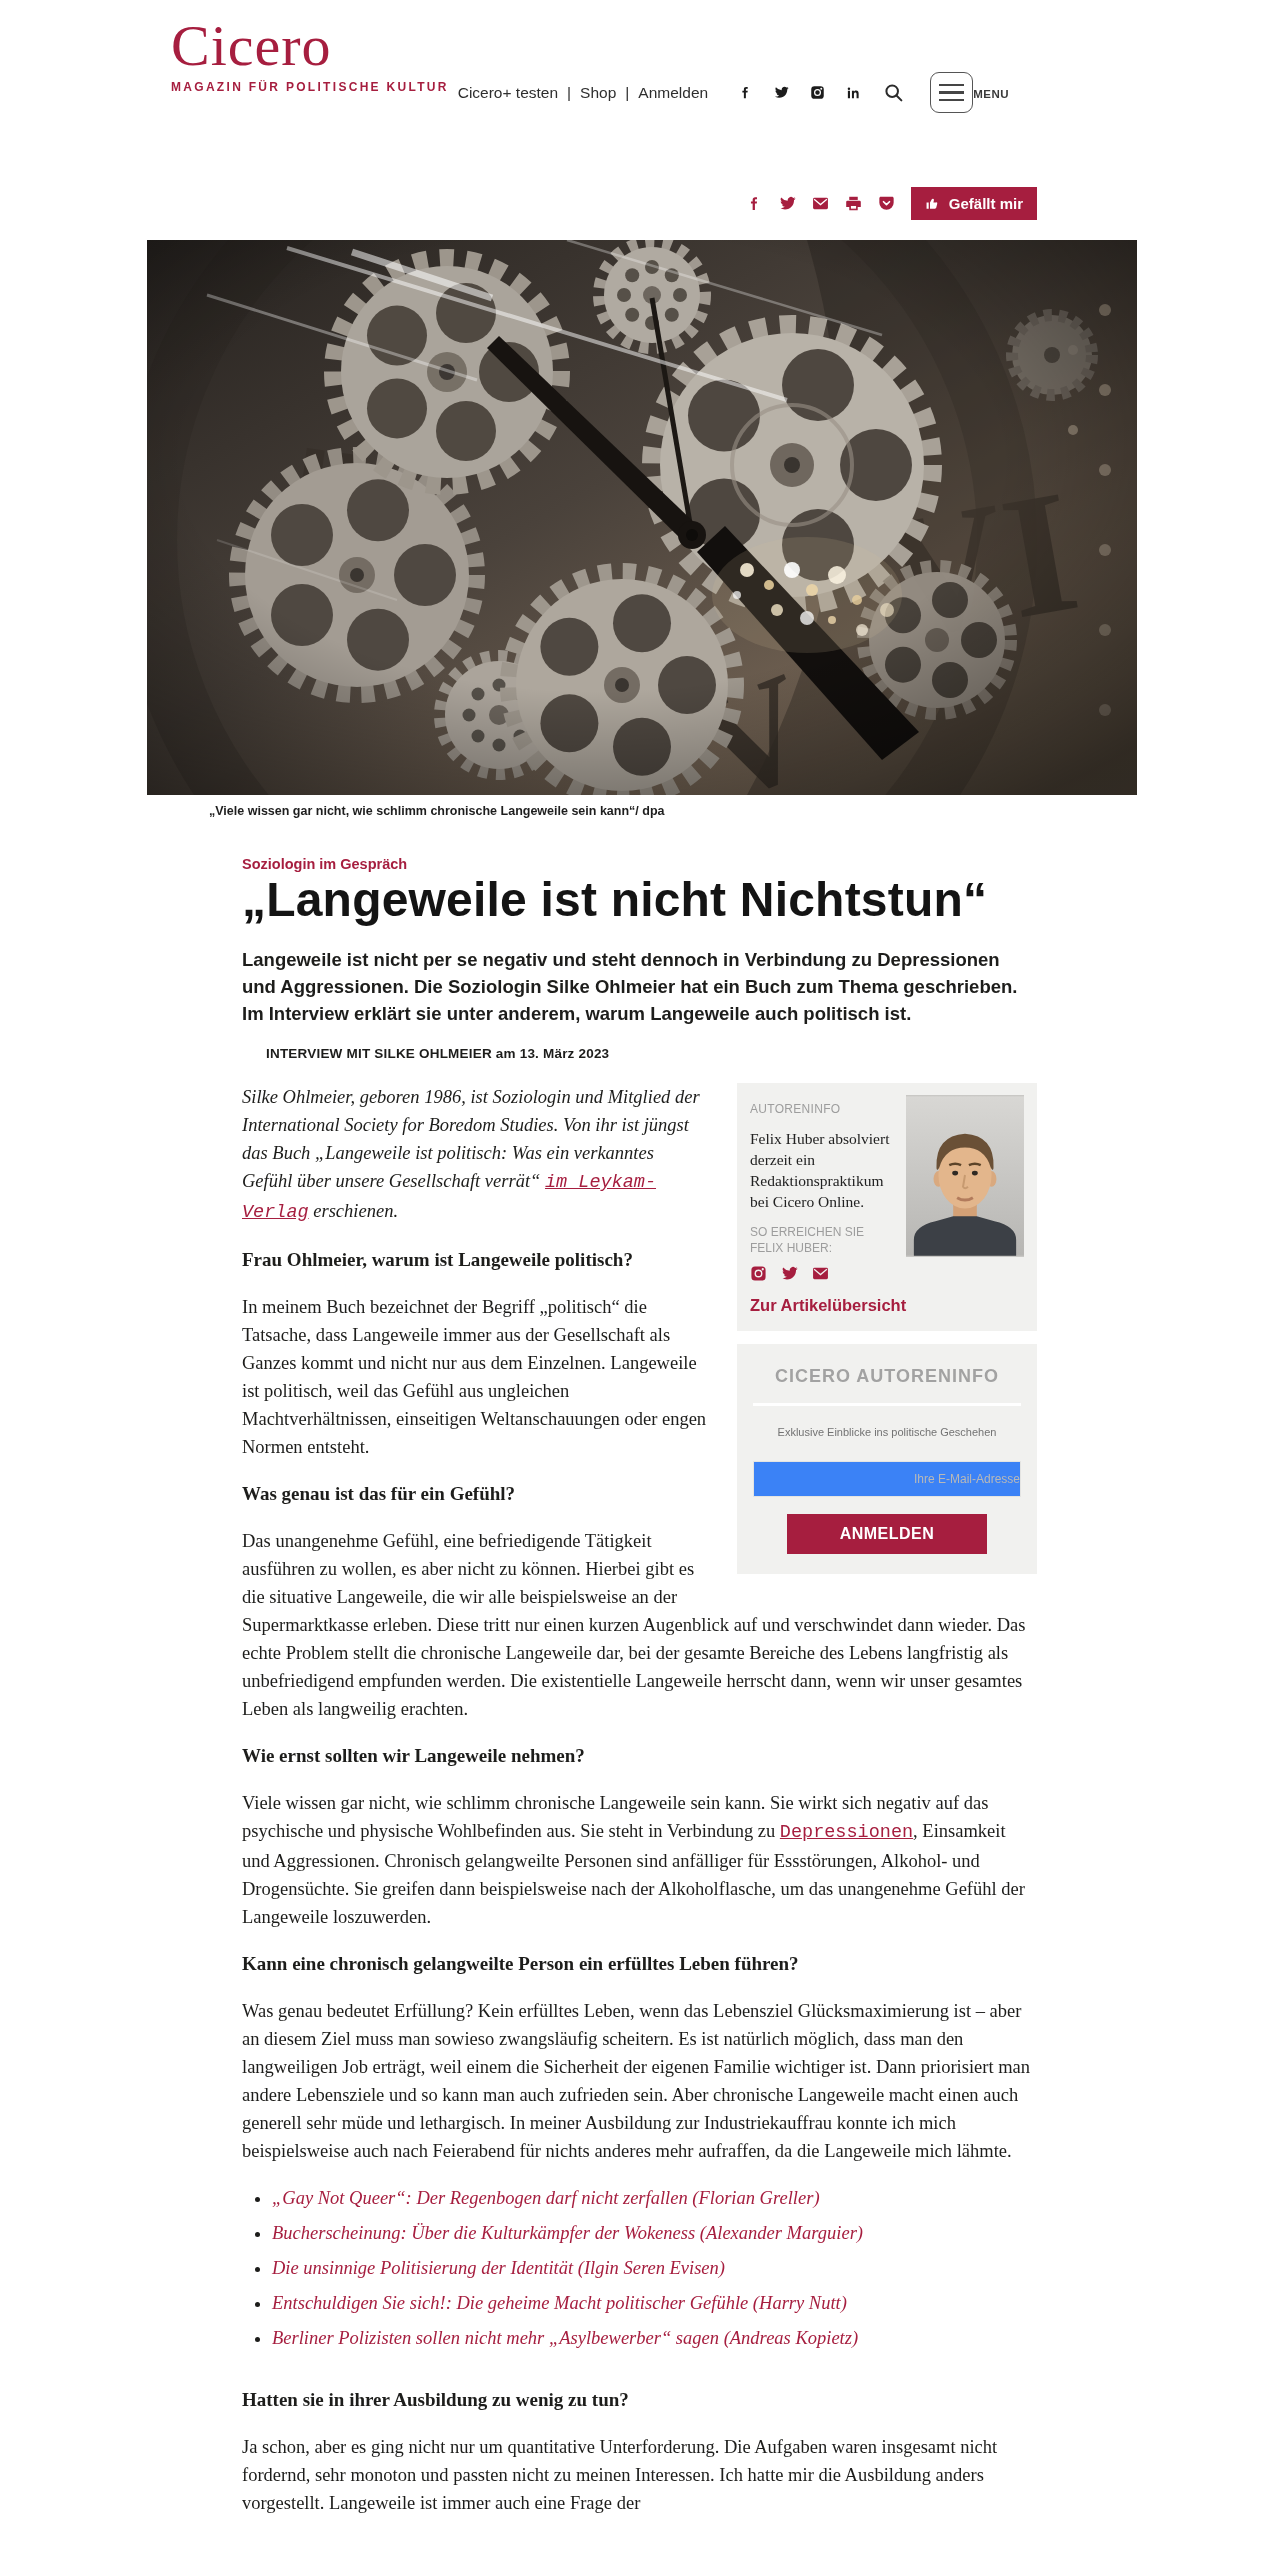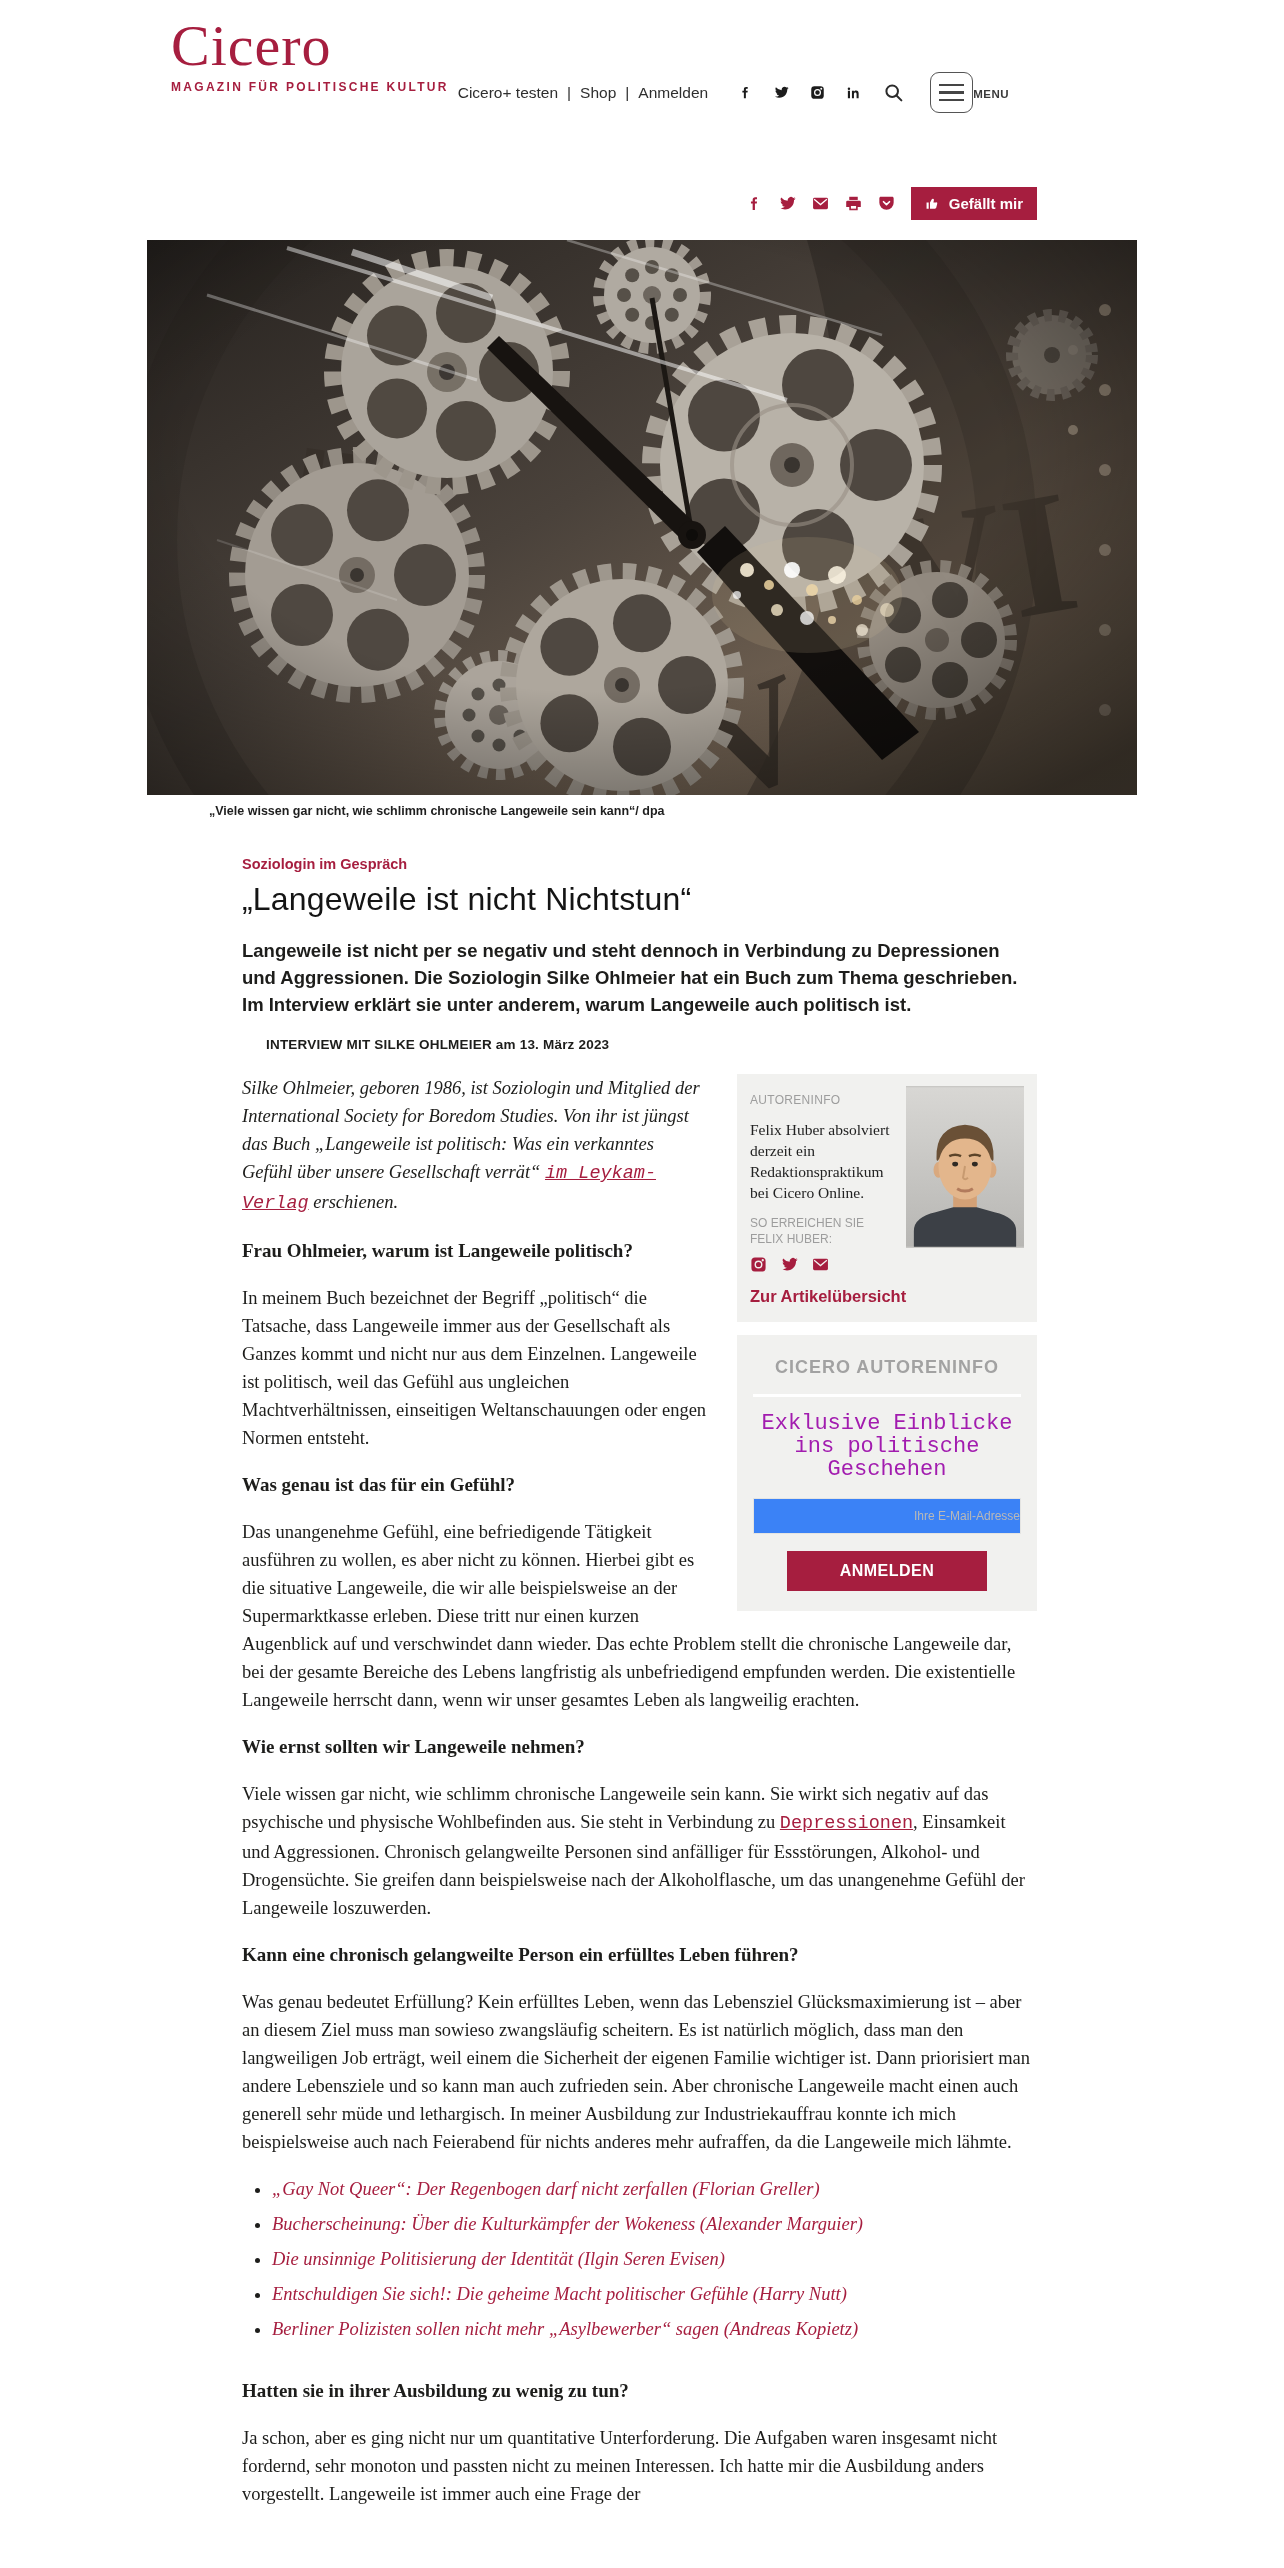--- a/index.html
+++ b/index.html
@@ -32,21 +32,21 @@
   .share-row svg { width:17px; height:17px; display:block; }
   .like-btn { background:#a61e3f; color:#fff; border:none; display:flex; align-items:center; gap:9px; padding:8px 14px; font-size:15px; font-weight:bold; font-family:"Liberation Sans", sans-serif; cursor:pointer; }
   .like-btn svg { width:15px; height:15px; }
 
   
   .hero { width:990px; height:555px; margin-top:20px; overflow:hidden; background:#35302c; }
   .caption-row { padding-left:62px; margin-top:9px; font-size:12.5px; font-weight:bold; color:#1e1e1e; }
 
   
   .category { margin-top:38px; color:#a61e3f; font-weight:bold; font-size:14.5px; cursor:pointer; }
-  .title { margin-top:9px; font-size:32px; font-weight:normal; color:#141414; letter-spacing:.2px; }
+  .title { font-size:48px; font-weight:bold; color:#141414; letter-spacing:.2px; }
   .lead { margin-top:19px; font-size:18.5px; line-height:27px; font-weight:bold; color:#1d1d1b; }
   .byline { margin-top:19px; font-size:13.5px; font-weight:bold; letter-spacing:.2px; color:#1d1d1b;padding-left:24px; }
 
   
   .article-body { margin-top:22px; font-family:"Liberation Serif", serif; font-size:18.5px; line-height:28px; color:#1d1d1b; }
   .article-body p { margin-bottom:19px; }
   .question { font-weight:bold; font-size:19px; margin-bottom:13px; }
   .intro { font-style:italic; }
   .inline-link { color:#a61e3f; text-decoration:underline; cursor:pointer;font-family:Liberation Mono, monospace; }
   .related-heading { font-weight:bold; font-style:italic; margin:34px 0 14px; font-size:19px; }
@@ -62,21 +62,21 @@
   .author-photo { float:right; width:118px; height:162px; margin-left:10px; background:#c9c8c5; }
   .ab-label { font-size:12px; color:#9d9d9d; letter-spacing:.3px; }
   .ab-bio { font-family:"Liberation Serif", serif; font-size:15.5px; line-height:21px; color:#222; margin-top:5px; }
   .ab-contact { font-size:12px; color:#9d9d9d; line-height:16px; margin-top:12px; }
   .ab-icons { display:flex; gap:14px; margin-top:9px; color:#a61e3f; }
   .ab-icons svg { width:17px; height:17px; display:block; }
   .ab-link { display:inline-block; margin-top:9px; font-weight:bold; color:#a61e3f; font-size:16.5px; cursor:pointer; }
   .newsletter-box { margin-top:13px; padding:18px 16px 20px; text-align:center; }
   .nl-title { font-size:18px; font-weight:bold; color:#a2a2a2; letter-spacing:1px; }
   .nl-divider { height:3px; background:#fff; margin:13px 0 15px; }
-  .nl-text { font-family:Liberation Mono, monospace; font-size:22px; line-height:23px; color:#a21caf; }
+  .nl-text { font-family:Liberation Sans, sans-serif; font-size:11px; line-height:23px; color:#737373; }
   .nl-input { margin-top:17px; width:100%; height:36px; border:1px solid #e4e4e2; background:#3b82f6; text-align:right; font-size:12px; font-family:"Liberation Sans", sans-serif; color:#333; outline:none; }
   .nl-input::placeholder { color:#b8b8b8; }
   .nl-btn { margin-top:17px; width:200px; height:40px; background:#a61e3f; color:#fff; border:none; font-weight:bold; font-size:16px; letter-spacing:.5px; font-family:"Liberation Sans", sans-serif; cursor:pointer; }
   .clearfix::after { content:""; display:block; clear:both; }
 </style>
 </head>
 <body>
 
 <header class="site-header">
   <div class="container" style="height:152px;">

